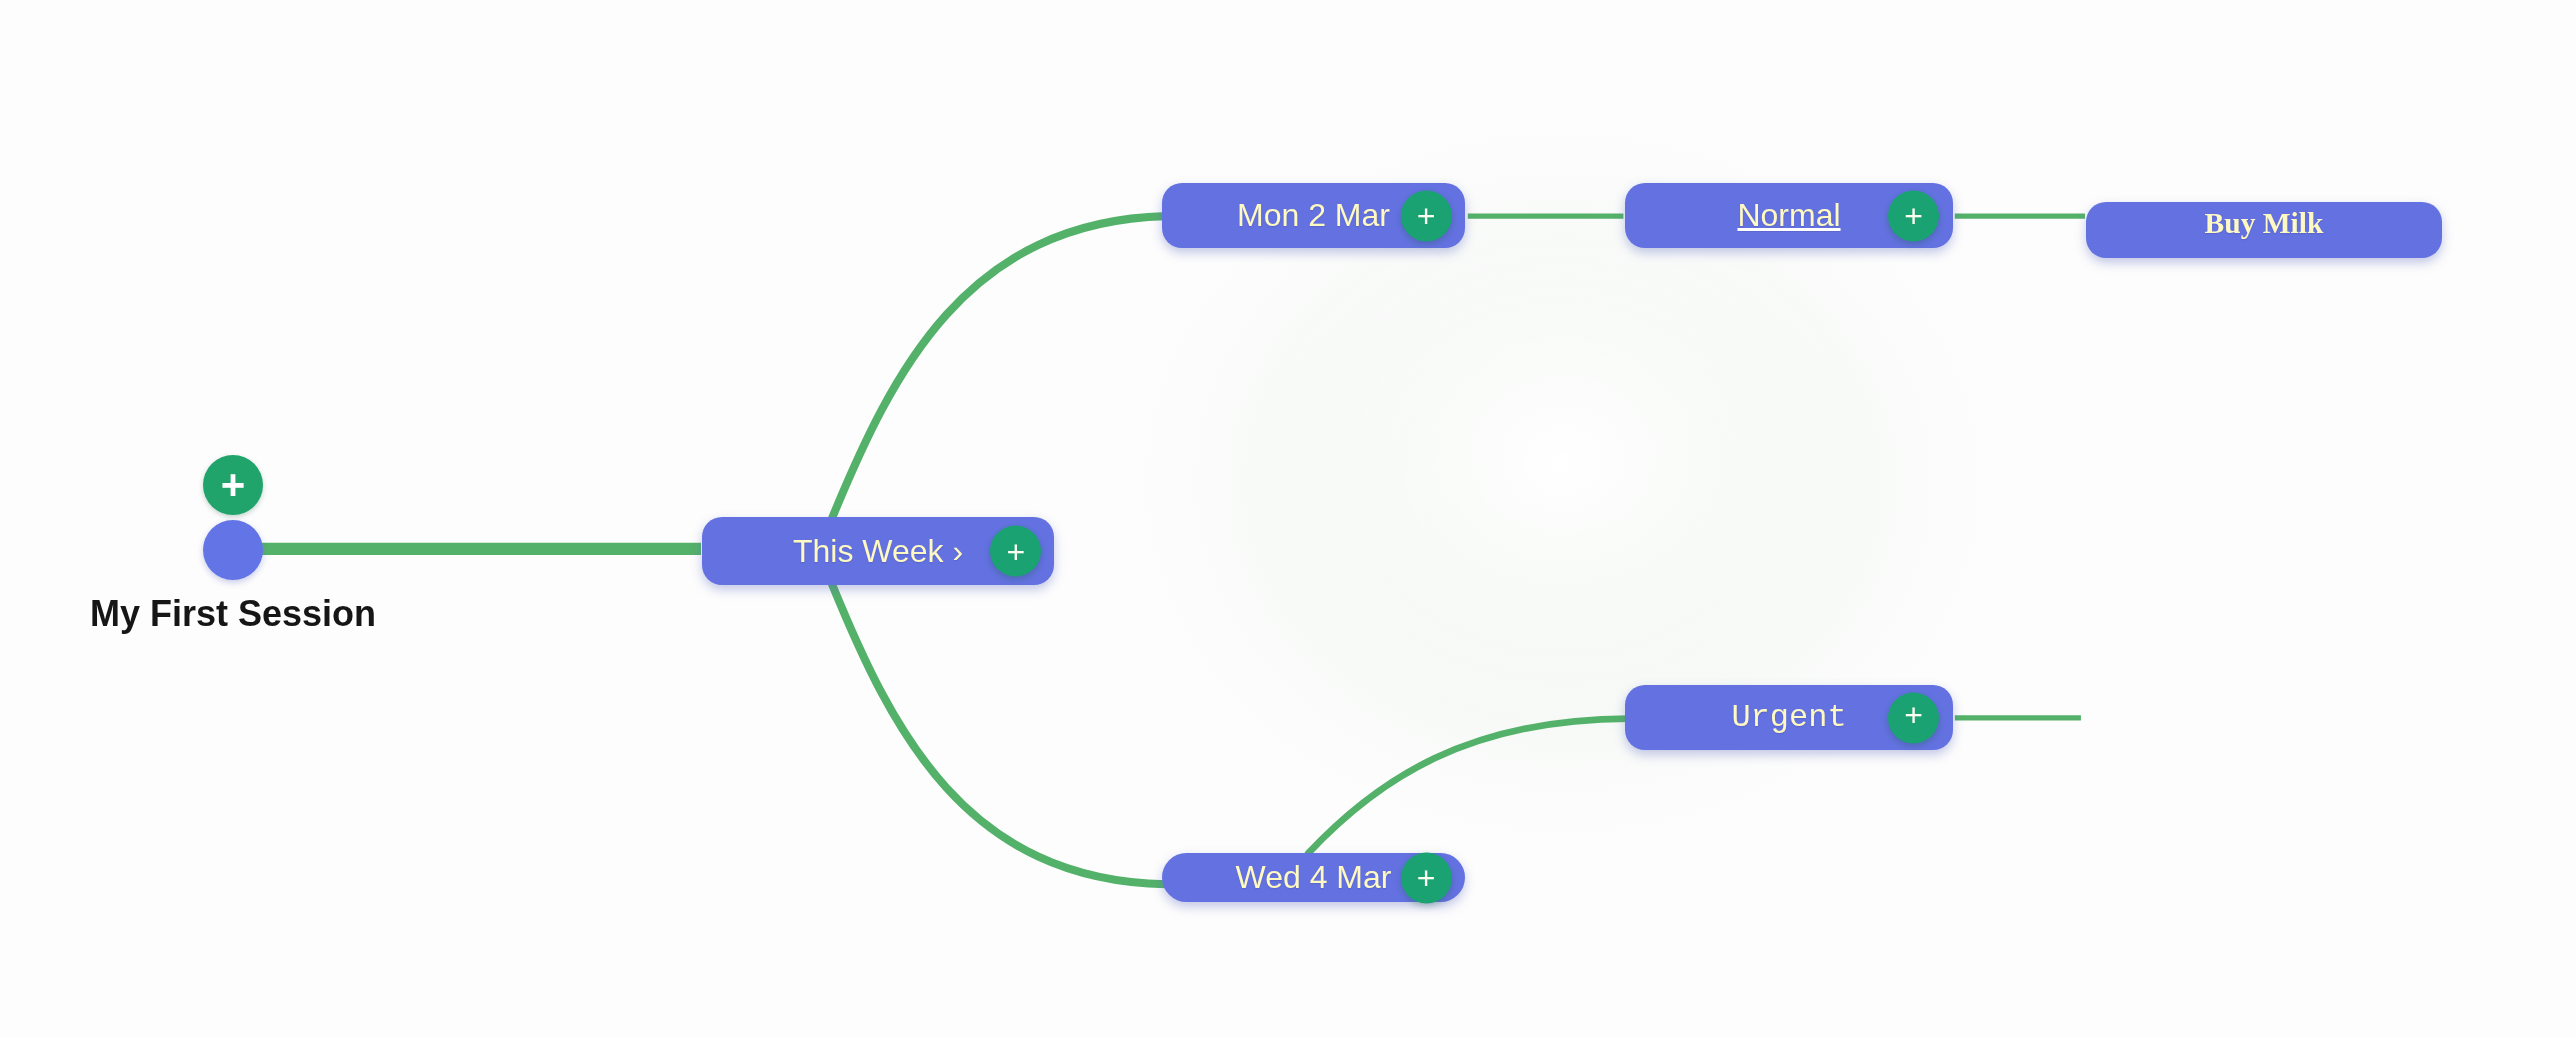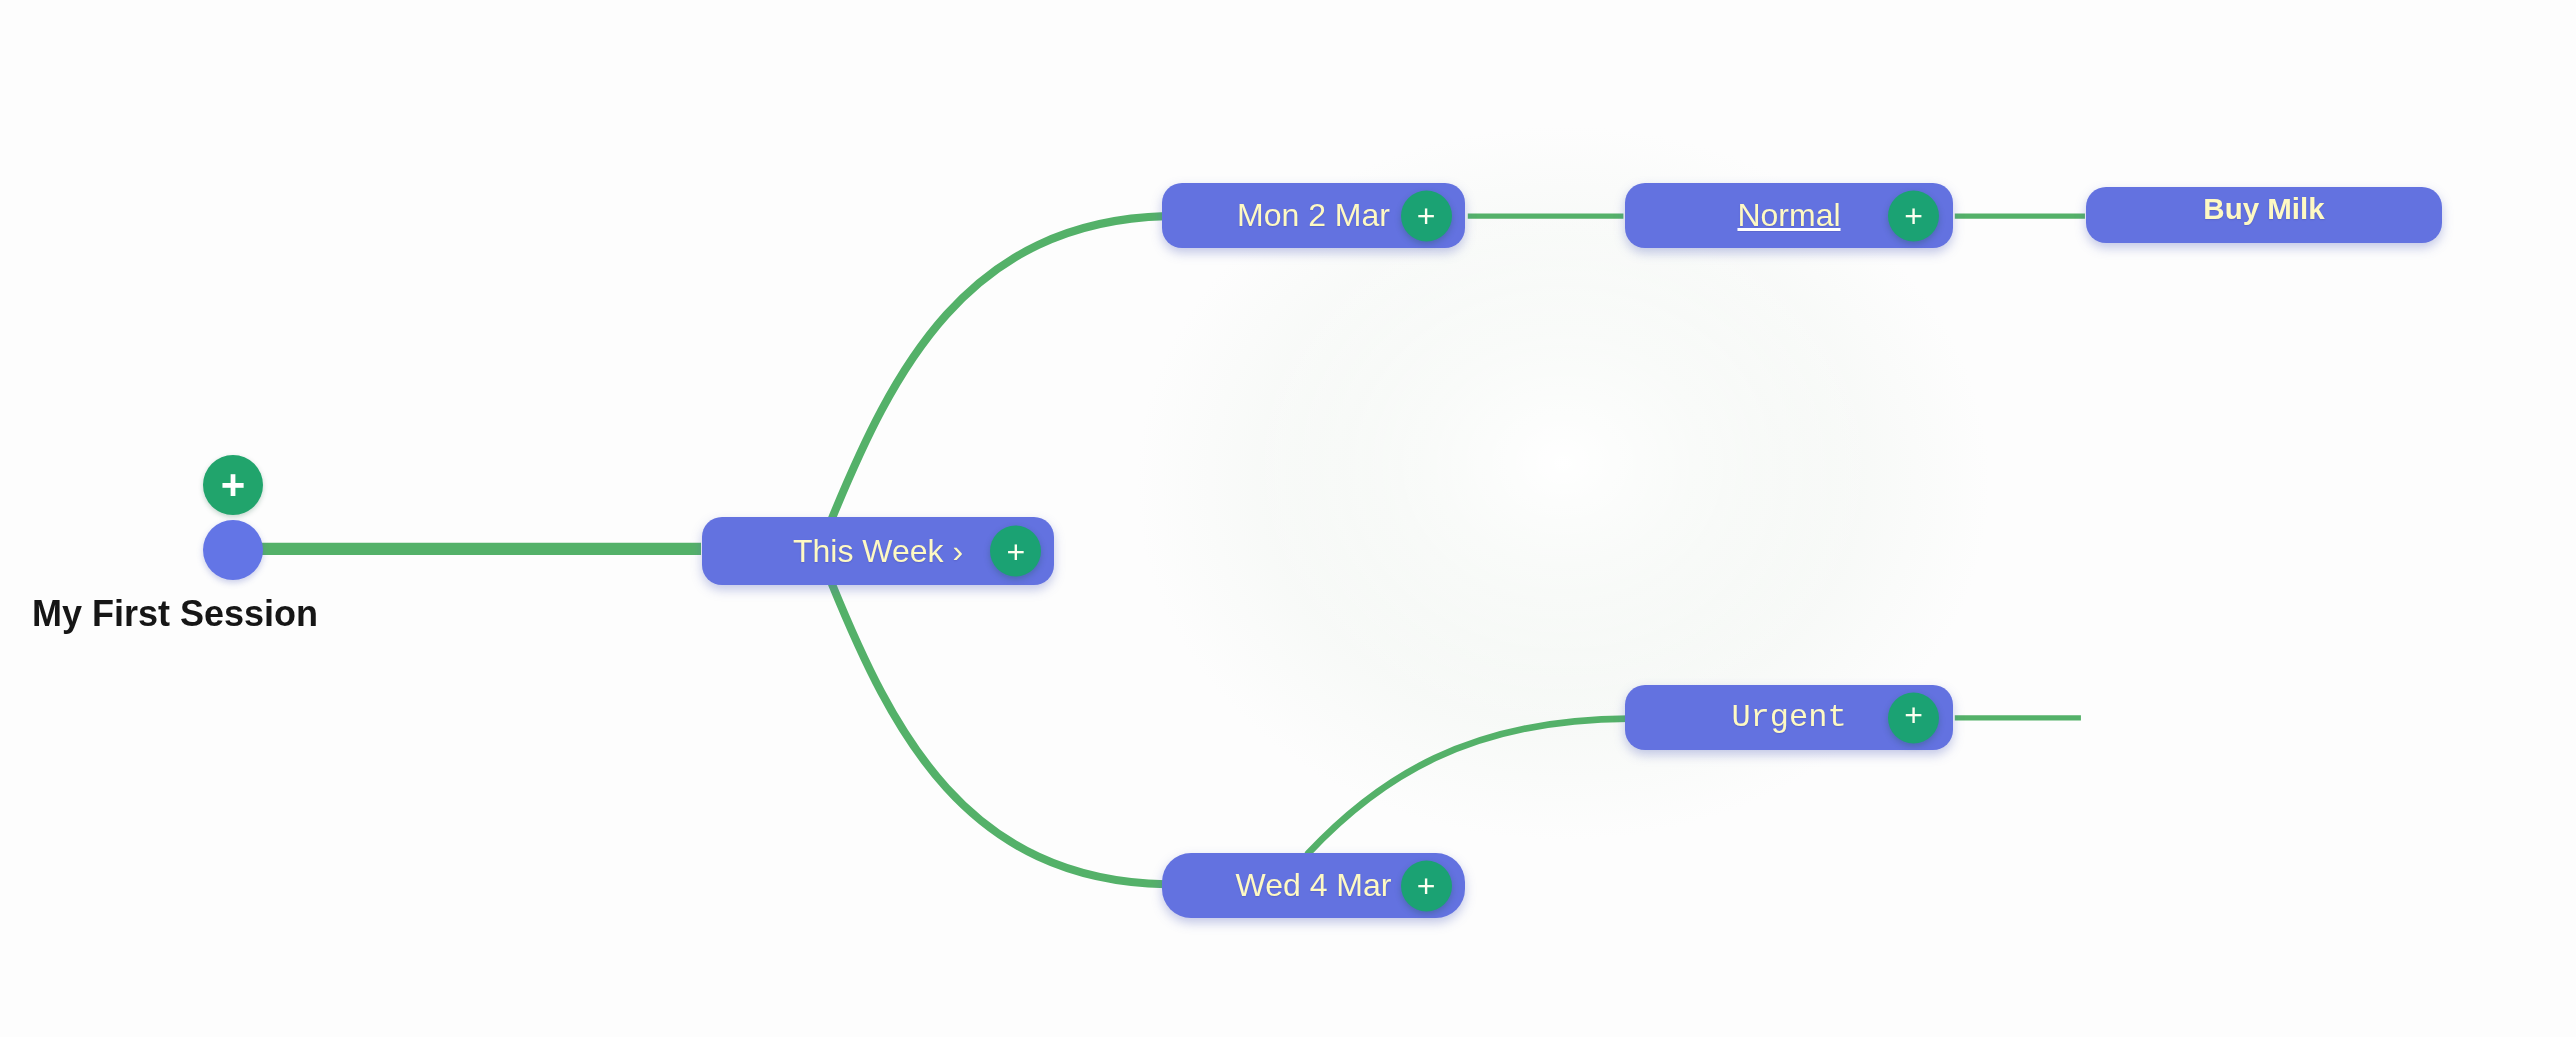--- a/index.html
+++ b/index.html
@@ -30,24 +30,24 @@
   .node .label{
     font-size:32px;font-weight:400;color:#fef9c3;white-space:nowrap;
     text-shadow:0 0.7px 1.3px rgba(60,60,140,0.25);
   }
   .node.leaf{align-items:flex-start;}
   .node.leaf .label{font-size:29.5px;font-weight:700;}
 
   .node-this-week {left:702px;top:517px;width:352px;height:68px;}
   .node-mon-2-mar {left:1162px;top:183px;width:303px;height:65px;}
   .node-normal    {left:1625px;top:183px;width:328px;height:65px;text-decoration:underline;}
-  .node-buy-milk  {left:2086px;top:187px;width:356px;height:56px;padding-top:0;}
+  .node-buy-milk  {left:2086px;top:202px;width:356px;height:56px;padding-top:0;font-family:Liberation Serif, serif;}
   .node-buy-milk .label{margin-top:5.4px;}
   .node-urgent    {left:1625px;top:685px;width:328px;height:65px;font-family:Liberation Mono, monospace;}
-  .node-wed-4-mar {left:1162px;top:853px;width:303px;height:65px;border-radius:29px;}
+  .node-wed-4-mar {left:1162px;top:853px;width:303px;height:49px;border-radius:29px;}
 
   .node-put-bin-out{
     left:2086px;top:682px;width:358px;height:68px;
     border:5.4px solid #e32222;border-radius:24px;
     box-sizing:border-box;
     background:#6372e0;
   }
   .node-put-bin-out .label{margin-top:-9.4px;}
 
   .add-btn{
@@ -69,21 +69,21 @@
     background:#21a46c;display:flex;align-items:center;justify-content:center;
     color:#ffffff;font-size:42px;font-weight:700;line-height:1;
     box-shadow:0 2px 5.4px rgba(20,90,60,0.25);cursor:pointer;
   }
   .root-dot{
     position:absolute;left:203px;top:520px;width:60px;height:60px;border-radius:50%;
     background:#6375e6;cursor:pointer;
     box-shadow:0 2.7px 6.7px rgba(84,96,190,0.30);
   }
   .root-label{
-    position:absolute;left:32px;top:593px;width:402px;
+    position:absolute;left:32px;top:593px;width:402px;text-align:center;
     font-size:36px;font-weight:700;color:#161616;cursor:pointer;white-space:nowrap;
   }
 </style>
 </head>
 <body>
 
 <div id="canvas">
 
   <svg class="wires" viewBox="0 0 3840 1547" aria-hidden="true">
 

